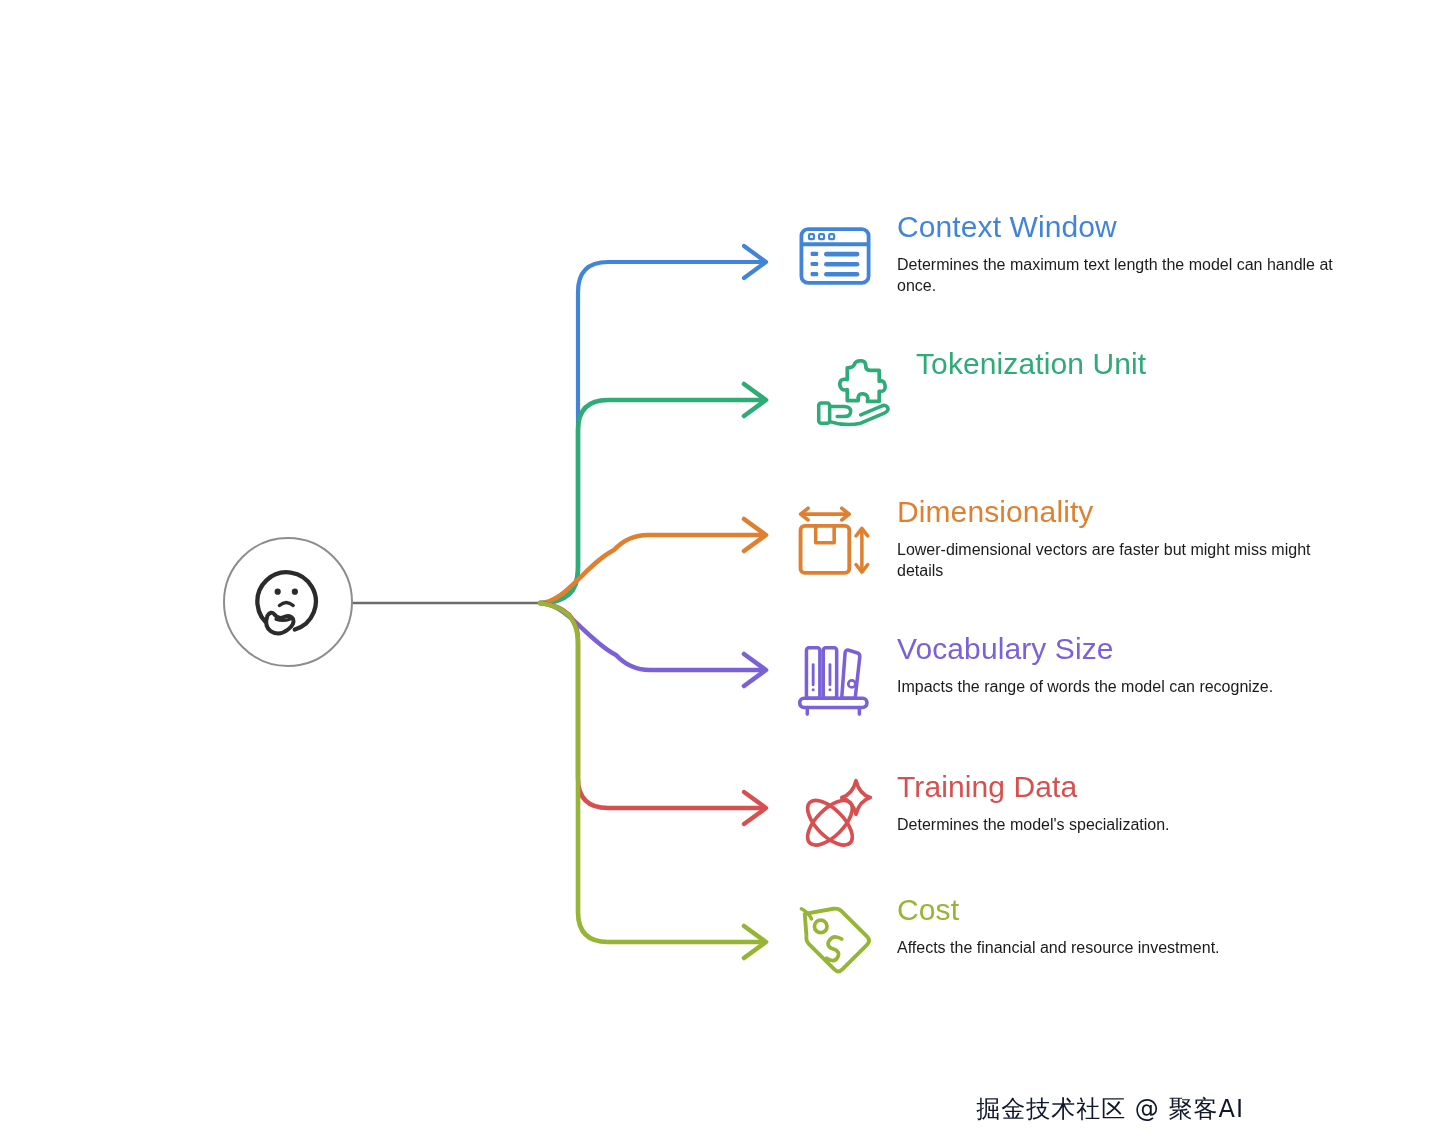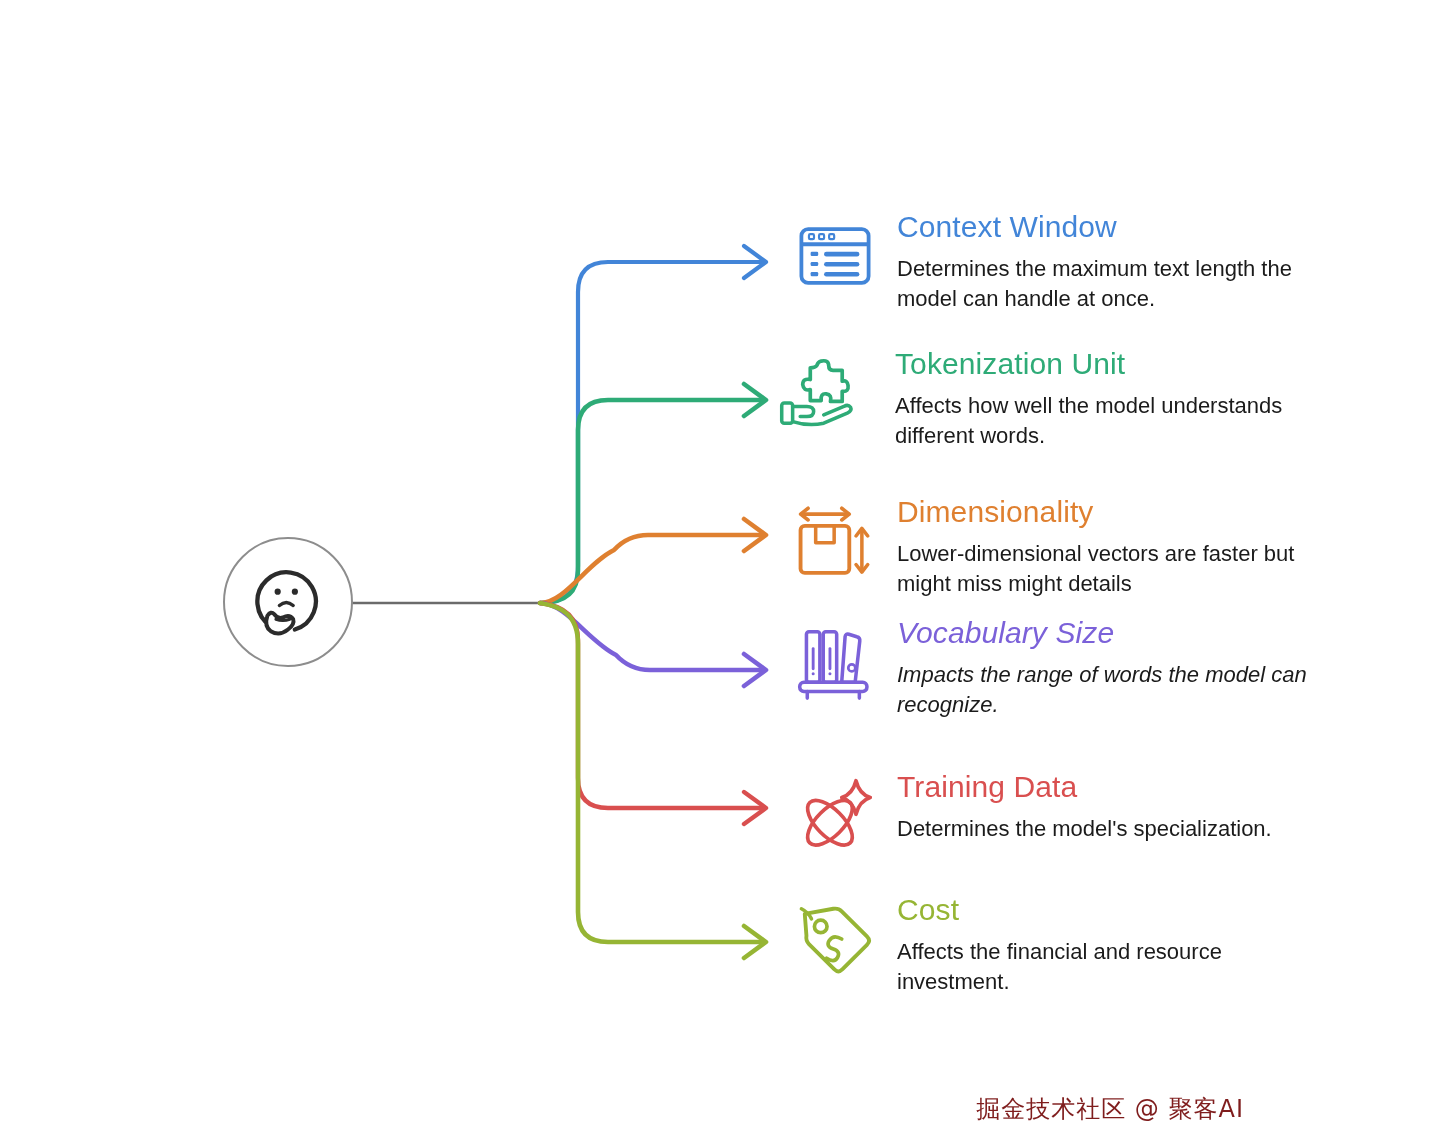--- a/index.html
+++ b/index.html
@@ -74,43 +74,43 @@
 
   .branch-title {
     font-size: 30px;
     font-weight: 400;
     letter-spacing: 0.1px;
     line-height: 1.12;
     margin: 0 0 10px 0;
     white-space: nowrap;
   }
   .branch-desc {
-    font-size: 22px;
+    font-size: 16px;
     color: #1b1b1b;
     line-height: 1.36;
     margin: 0;
     max-width: 440px;
     font-weight: 400;
   }
 
   
   #branch-0 { left: 793px; top: 210px; }
-  #branch-1 { left: 775px; top: 347px; justify-content: space-between; }
+  #branch-1 { left: 812px; top: 347px; }
   #branch-2 { left: 793px; top: 483px; margin-top: 12px; }
-  #branch-3 { left: 793px; top: 616px; font-style: italic; }
+  #branch-3 { left: 793px; top: 632px; }
   #branch-4 { left: 793px; top: 770px; }
   #branch-5 { left: 793px; top: 893px; }
 
   
   .watermark {
     position: absolute;
     right: 20px;
     bottom: 20px;
     font-size: 24px;
-    color: #7f1d1d;
+    color: #0f172a;
     letter-spacing: 1px;
     font-family: "DejaVu Sans", sans-serif;
     white-space: nowrap;
   }
 </style>
 </head>
 <body>
 
 <div id="canvas">
 
@@ -177,21 +177,20 @@
     <div class="branch-icon">
       <svg viewBox="0 0 100 100" xmlns="http://www.w3.org/2000/svg">
         <path d="M55 12 Q64 10 64 18 Q64 23 69 23 L80 23 L80 36 Q86 34 87 41 Q88 49 80 48 L80 60 L66 60 Q68 52 61 51 Q54 50 55 59 L42 59 L42 46 Q34 48 33 40 Q33 32 42 34 L42 20 Q48 20 50 17 Q51 13 55 12 Z" fill="none" stroke="#2eab77" stroke-width="4.4" stroke-linejoin="round"></path>
         <rect x="8" y="62" width="13" height="24" rx="3" fill="none" stroke="#2eab77" stroke-width="4.2"></rect>
         <path d="M21 66 L38 66 Q46 66 46 72 Q46 78 38 78 L30 78" fill="none" stroke="#2eab77" stroke-width="4.2" stroke-linecap="round" stroke-linejoin="round"></path>
         <path d="M21 84 Q40 90 58 86 L86 74 Q92 71 90 67 Q87 63 82 66 L58 76" fill="none" stroke="#2eab77" stroke-width="4.2" stroke-linecap="round" stroke-linejoin="round"></path>
       </svg>
     </div>
     <div class="branch-text">
       <div class="branch-title" style="color:#2eab77">Tokenization Unit</div>
-      <div class="branch-desc">Affects how well the model understands different words.</div>
     </div>
   </div>
 
   <div class="branch" id="branch-2">
     <div class="branch-icon">
       <svg viewBox="0 0 100 100" xmlns="http://www.w3.org/2000/svg">
 
         <path d="M10 18 L66 18" stroke="#df8030" stroke-width="4.2" stroke-linecap="round"></path>
         <path d="M18 11 L9 18 L18 25" fill="none" stroke="#df8030" stroke-width="4.2" stroke-linecap="round" stroke-linejoin="round"></path>
         <path d="M58 11 L67 18 L58 25" fill="none" stroke="#df8030" stroke-width="4.2" stroke-linecap="round" stroke-linejoin="round"></path>

